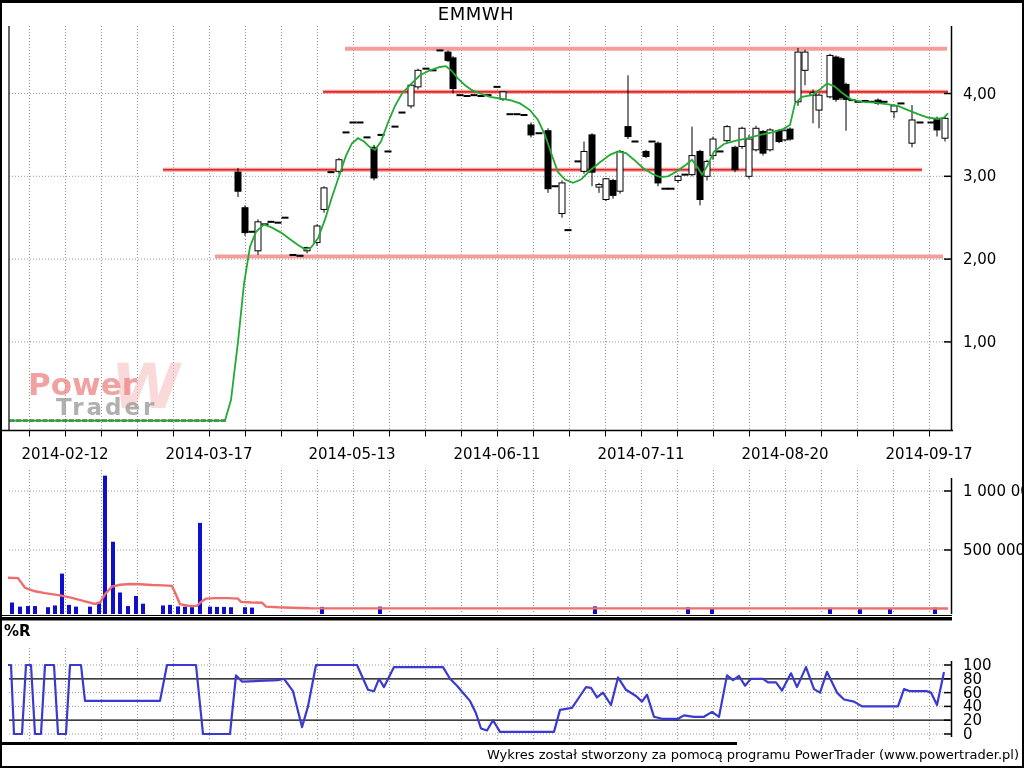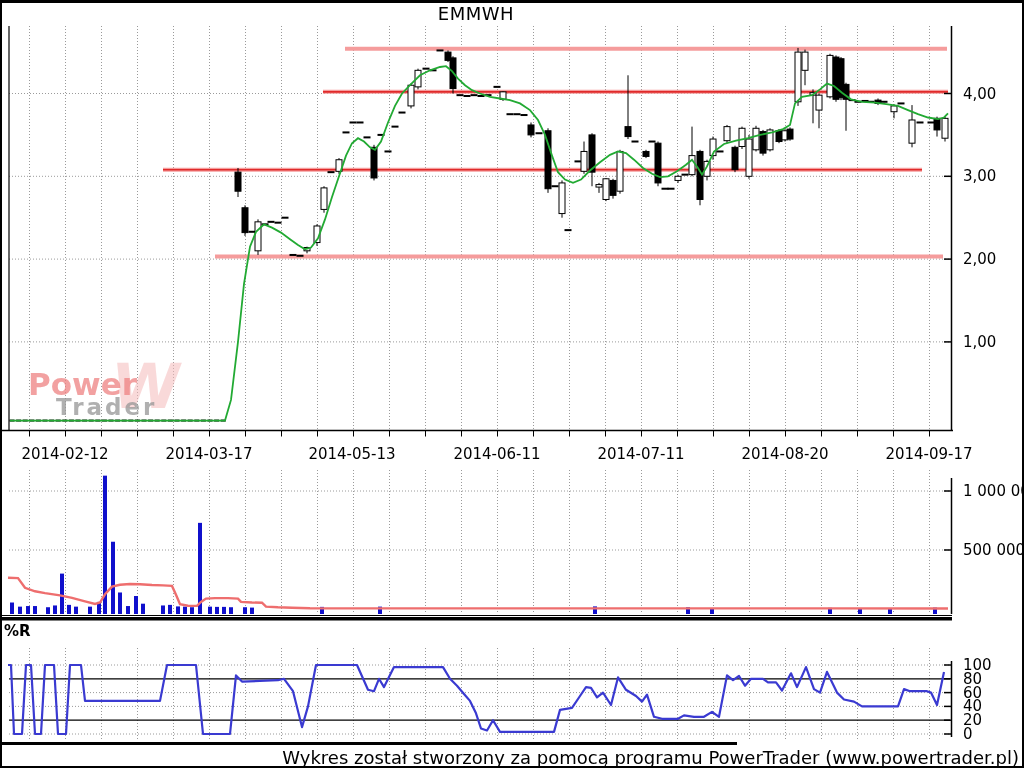--- a/index.html
+++ b/index.html
@@ -9,21 +9,21 @@
   .title{position:absolute;left:0;top:3px;width:952px;text-align:center;
          font-size:18px;font-weight:normal;color:#000;letter-spacing:0.5px;}
   .watermark{position:absolute;left:24px;top:358px;width:220px;height:70px;pointer-events:none;}
   .wm-logo{position:absolute;left:88px;top:-8px;font-size:62px;font-weight:bold;
            color:rgba(244,186,186,0.55);transform:skewX(-8deg);}
   .wm-power{position:absolute;left:4px;top:8px;font-size:31px;font-weight:bold;
             color:rgba(238,130,130,0.75);}
   .wm-trader{position:absolute;left:32px;top:36px;font-size:23px;font-weight:bold;
              letter-spacing:3px;color:rgba(150,150,150,0.75);}
   .wr-label{position:absolute;left:4px;top:622px;font-size:15px;font-weight:bold;color:#000;}
-  .footer{position:absolute;right:5px;top:747px;font-size:18px;color:#000;}
+  .footer{position:absolute;right:5px;top:747px;font-size:13px;color:#000;}
 </style>
 </head>
 <body>
 
 <div class="frame">
   <svg id="chart-svg" width="1024" height="768" viewBox="0 0 1024 768">
       <g stroke="#9a9a9a" stroke-width="1" stroke-dasharray="1 2">
         <line x1="29.5" y1="26" x2="29.5" y2="430.5" stroke="#9a9a9a"></line>
         <line x1="29.5" y1="470" x2="29.5" y2="614" stroke="#9a9a9a"></line>
         <line x1="29.5" y1="648" x2="29.5" y2="740.5" stroke="#9a9a9a"></line>

